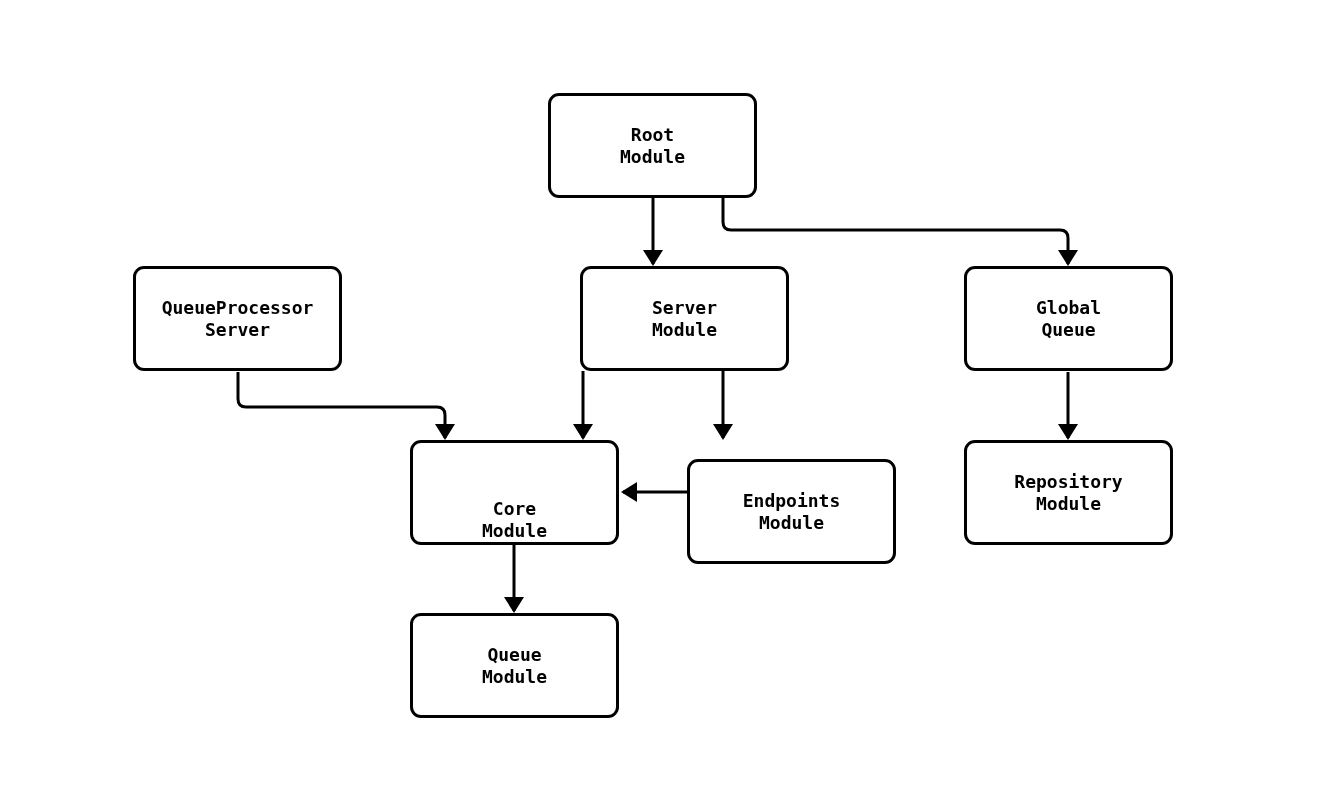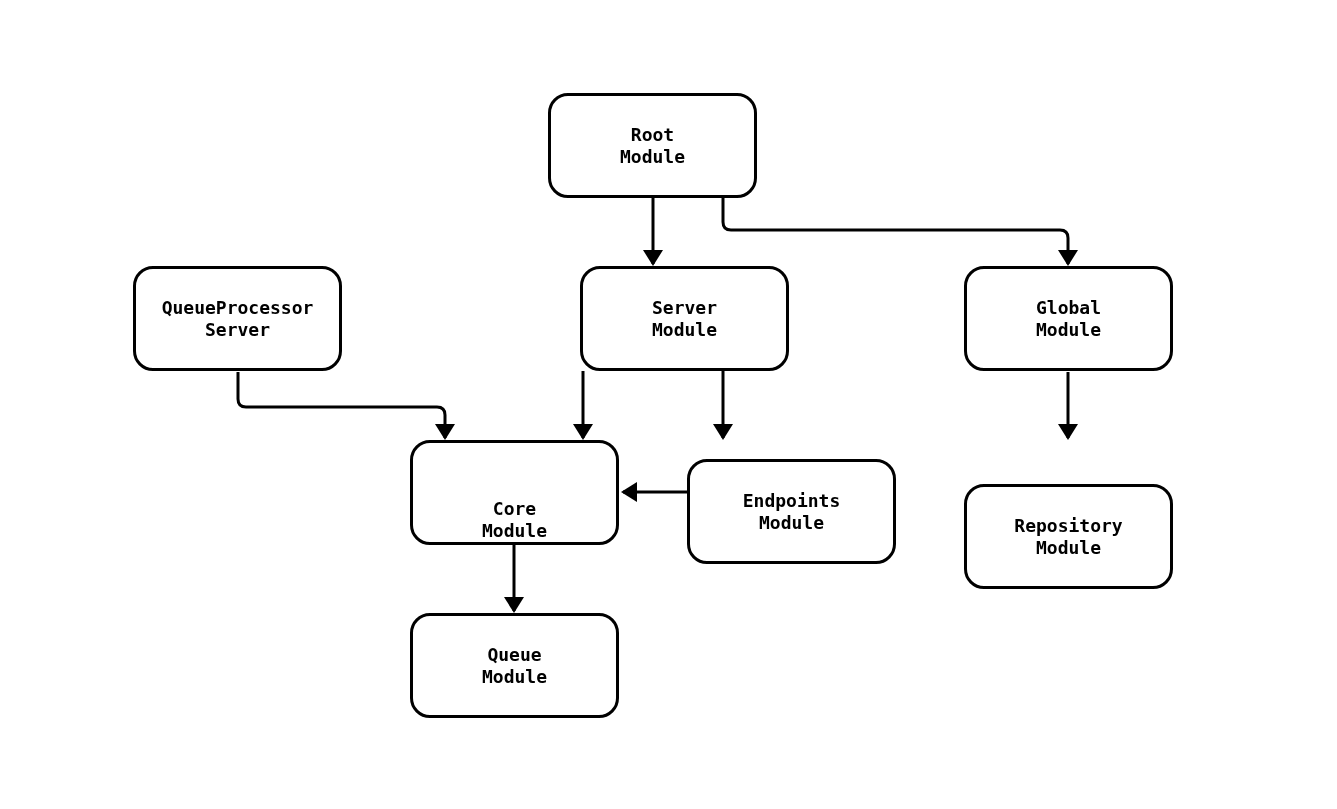--- a/index.html
+++ b/index.html
@@ -26,21 +26,21 @@
     fill: none;
     stroke: #000000;
     stroke-width: 3;
   }
   .node {
     position: absolute;
     width: 209px;
     height: 105px;
     box-sizing: border-box;
     border: 3px solid #000000;
-    border-radius: 20px;
+    border-radius: 11px;
     background: #ffffff;
     display: flex;
     align-items: center;
     justify-content: center;
   }
   .node-label {
     font-family: "DejaVu Sans Mono", "Liberation Mono", monospace;
     font-size: 18px;
     font-weight: bold;
     line-height: 22px;
@@ -80,34 +80,34 @@
 Server</span>
   </div>
 
   <div class="node" style="left:580px; top:266px;">
     <span class="node-label">Server
 Module</span>
   </div>
 
   <div class="node" style="left:964px; top:266px;">
     <span class="node-label">Global
-Module</span>
+Queue</span>
   </div>
 
   <div class="node" style="left:410px; top:440px;align-items:flex-end;">
     <span class="node-label">Core
 Module</span>
   </div>
 
   <div class="node" style="left:687px; top:440px;margin-top:19px;">
     <span class="node-label">Endpoints
 Module</span>
   </div>
 
-  <div class="node" style="left:964px; top:440px;margin-top:44px;">
+  <div class="node" style="left:964px; top:440px;">
     <span class="node-label">Repository
 Module</span>
   </div>
 
   <div class="node" style="left:410px; top:613px;align-items:center;">
     <span class="node-label">Queue
 Module</span>
   </div>
 
 </div>

